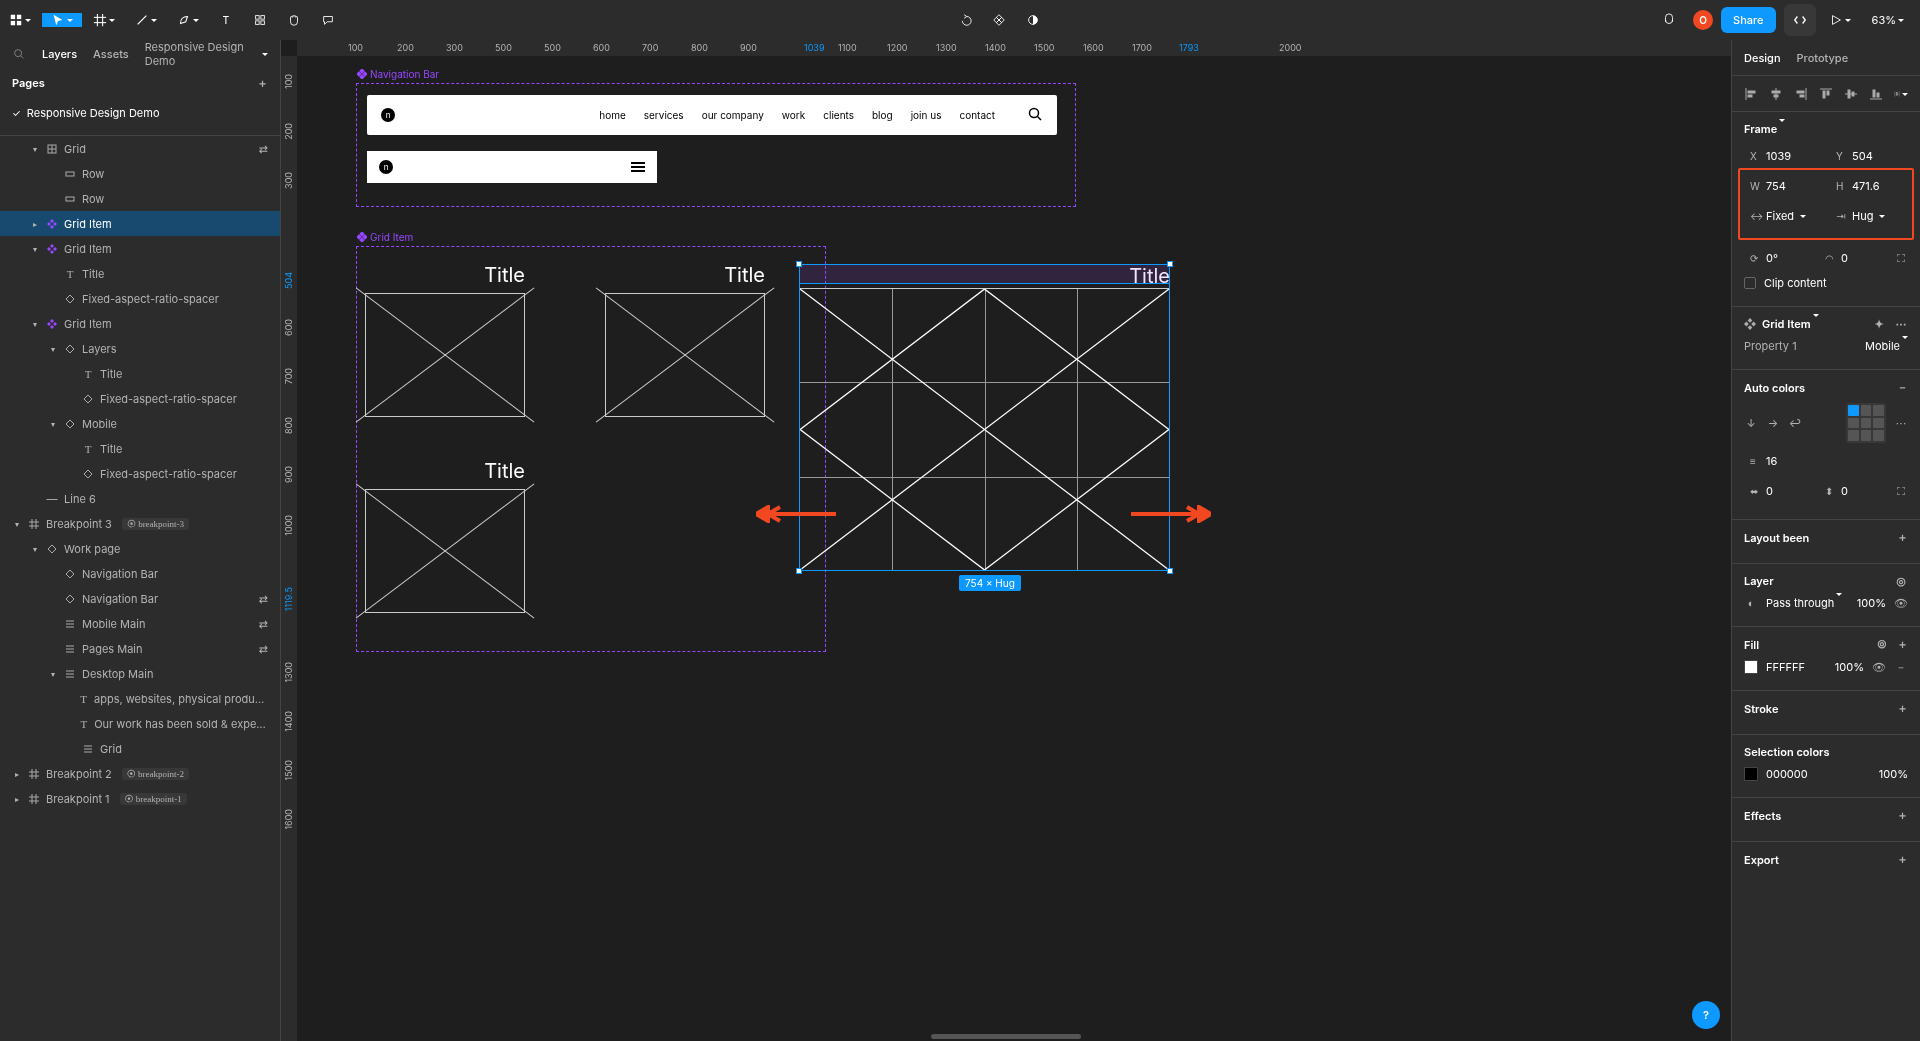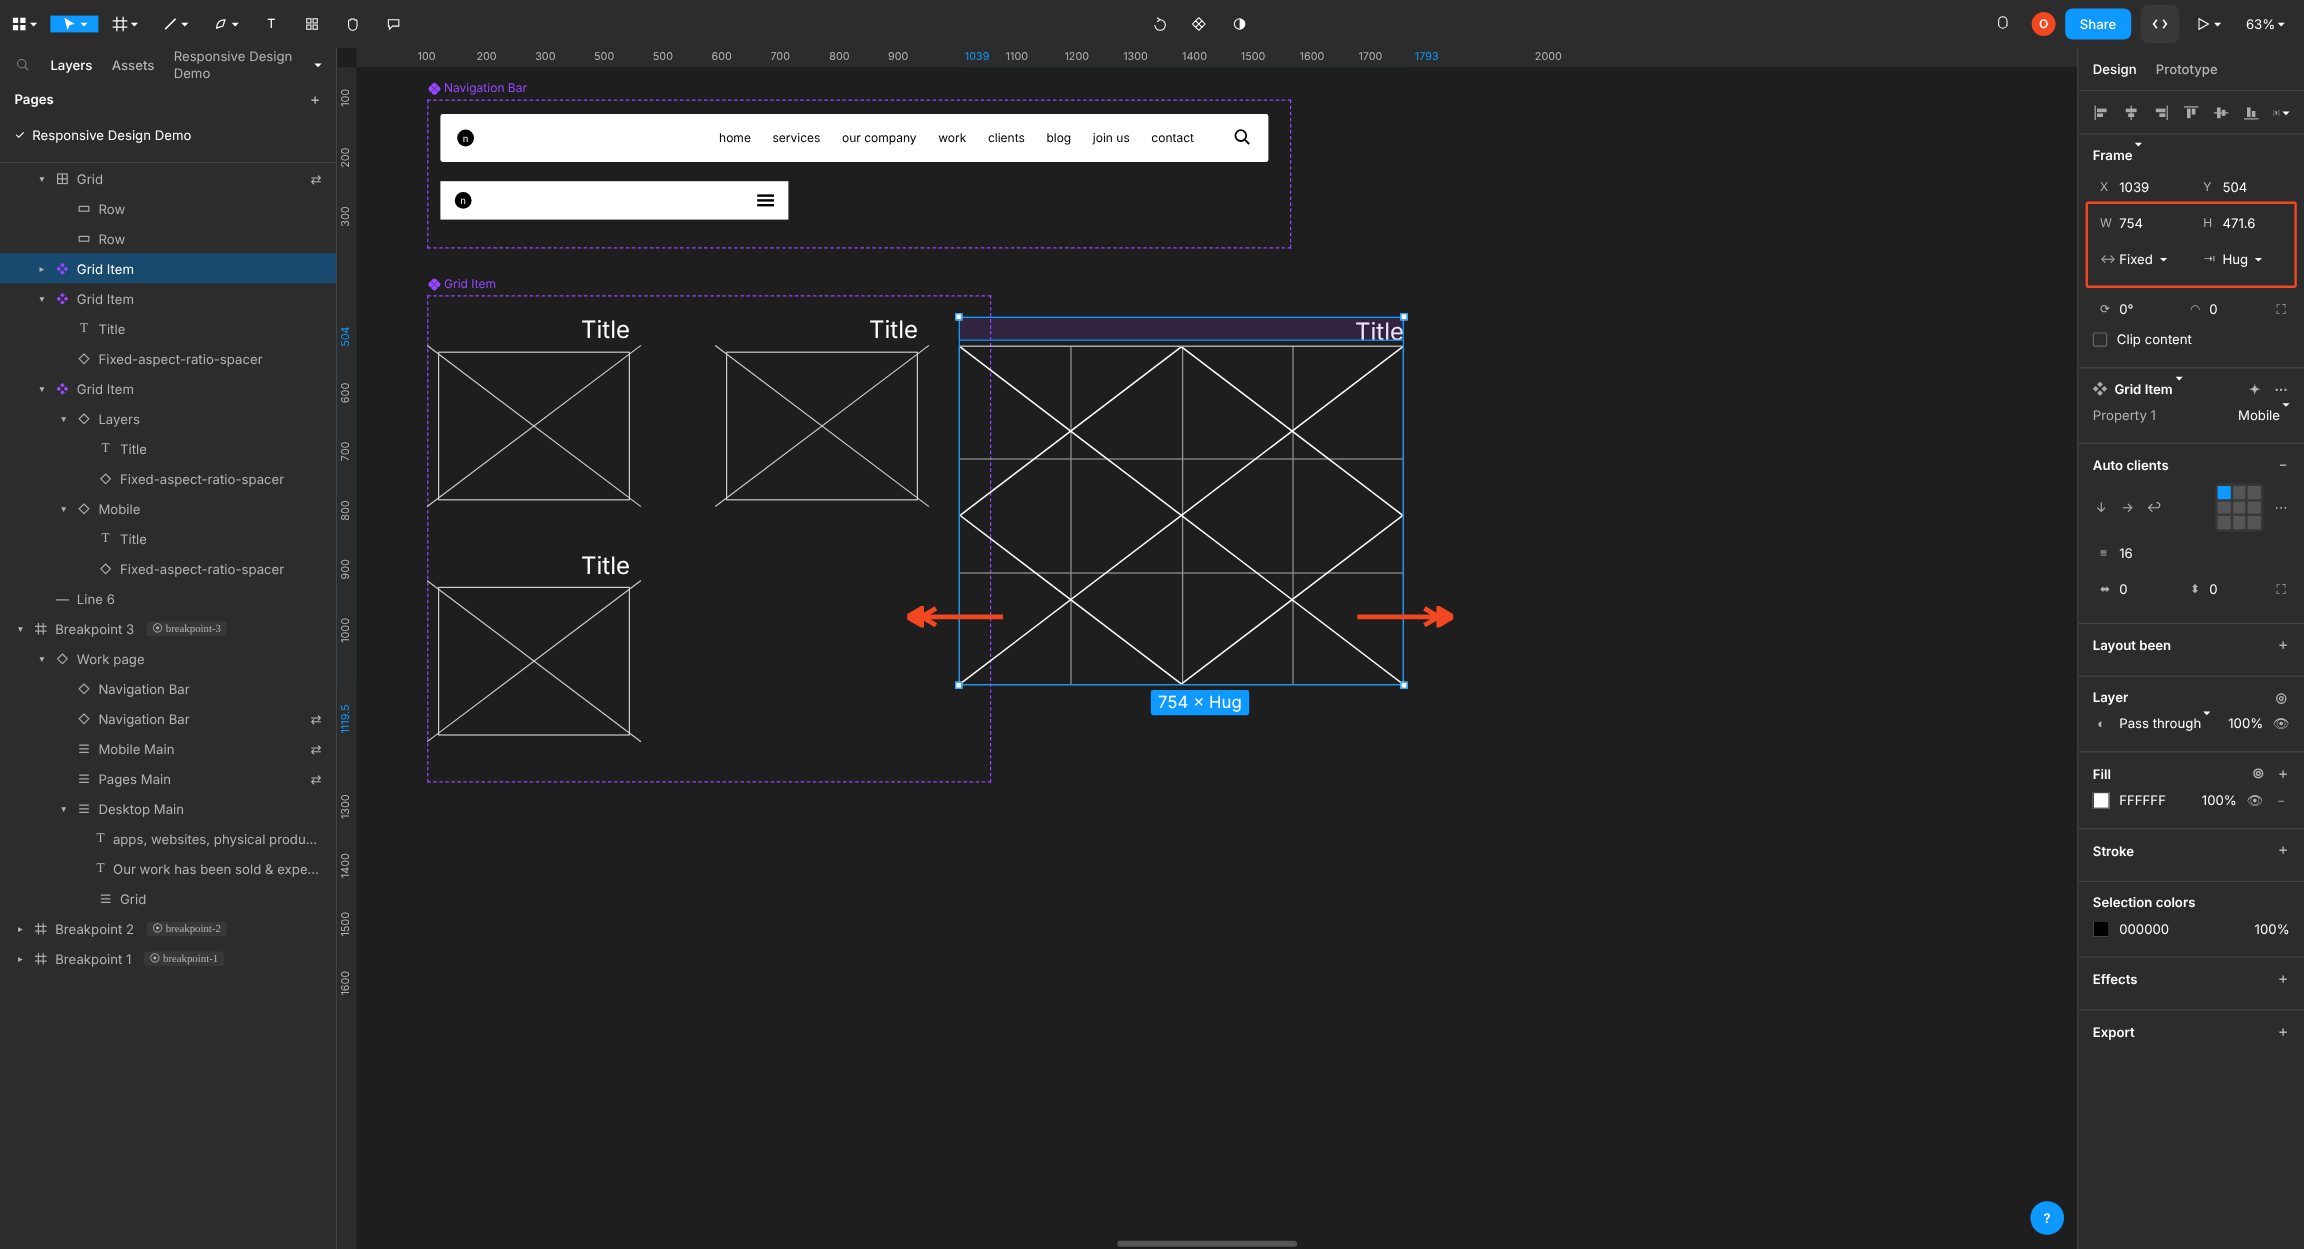--- a/index.html
+++ b/index.html
@@ -78,21 +78,21 @@
   .sel-title { color:#fff; font-size:20px; }
   .sel-box { position:absolute; top:24px; left:0; right:0; bottom:0; border:1px solid #ccc; overflow:hidden; }
   .sel-box .grid-row { position:absolute; left:0; right:0; border-top:1px solid #999; }
   .sel-box .grid-col { position:absolute; top:0; bottom:0; border-left:1px solid #999; }
   .sel-box svg { position:absolute; inset:0; width:100%; height:100%; }
   .sel-handle { position:absolute; width:6px; height:6px; background:#fff; border:1px solid var(--accent); }
   .sel-outline { position:absolute; border:1px solid var(--accent); pointer-events:none; }
   .sel-outline.title { border:1px solid var(--accent); }
   .arrow { position:absolute; width:80px; height:18px; }
   .arrow svg { width:100%; height:100%; }
-  .dim-badge { position:absolute; background:var(--accent); color:#fff; font-size:14px; padding:2px 6px; border-radius:2px; }
+  .dim-badge { position:absolute; background:var(--accent); color:#fff; font-size:10px; padding:2px 6px; border-radius:2px; }
   
   .right { position: absolute; top: 40px; right: 0; width: var(--right-w); bottom: 0; background: var(--bg-0); border-left: 1px solid var(--border); overflow-y:hidden; }
   .r-tabs { height:36px; display:flex; align-items:center; gap:16px; padding:0 12px; border-bottom:1px solid var(--border); }
   .r-tabs .t { color:var(--text-dim); font-weight:500; }
   .r-tabs .t.active { color:var(--text); }
   .r-align { height:36px; display:flex; align-items:center; justify-content:space-between; padding:0 12px; border-bottom:1px solid var(--border); }
   .r-sec { border-bottom:1px solid var(--border); padding:10px 12px; }
   .r-sec-head { display:flex; align-items:center; justify-content:space-between; font-weight:600; margin-bottom:8px; }
   .r-row { display:flex; gap:8px; margin-bottom:6px; align-items:center; }
   .r-field { flex:1; display:flex; align-items:center; gap:4px; height:24px; padding:0 6px; border-radius:3px; }
@@ -767,21 +767,21 @@
       </span>
     </div>
     <div class="r-row">
       <span class="fv" style="color:var(--text-dim)">Property 1</span>
       <span class="fv caret" style="margin-left:auto">Mobile</span>
     </div>
   </div>
 
   <div class="r-sec">
     <div class="r-sec-head">
-      <span>Auto clients</span>
+      <span>Auto colors</span>
       <span class="plus">－</span>
     </div>
     <div class="r-row">
       <span class="al-ico">↓</span>
       <span class="al-ico">→</span>
       <span class="al-ico">↩</span>
       <span style="margin-left:auto;" class="mini9">
           <span class="on"></span>
           <span></span>
           <span></span>

